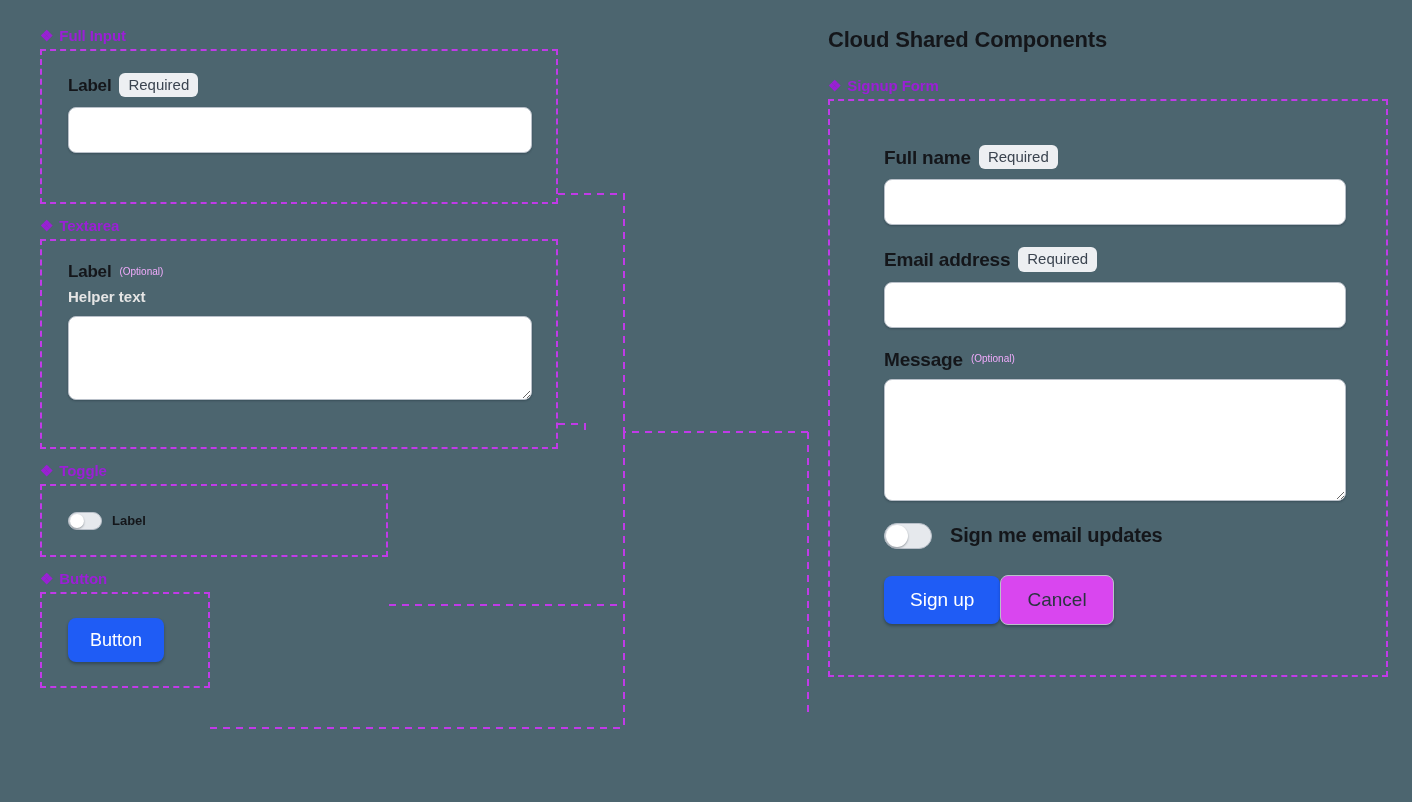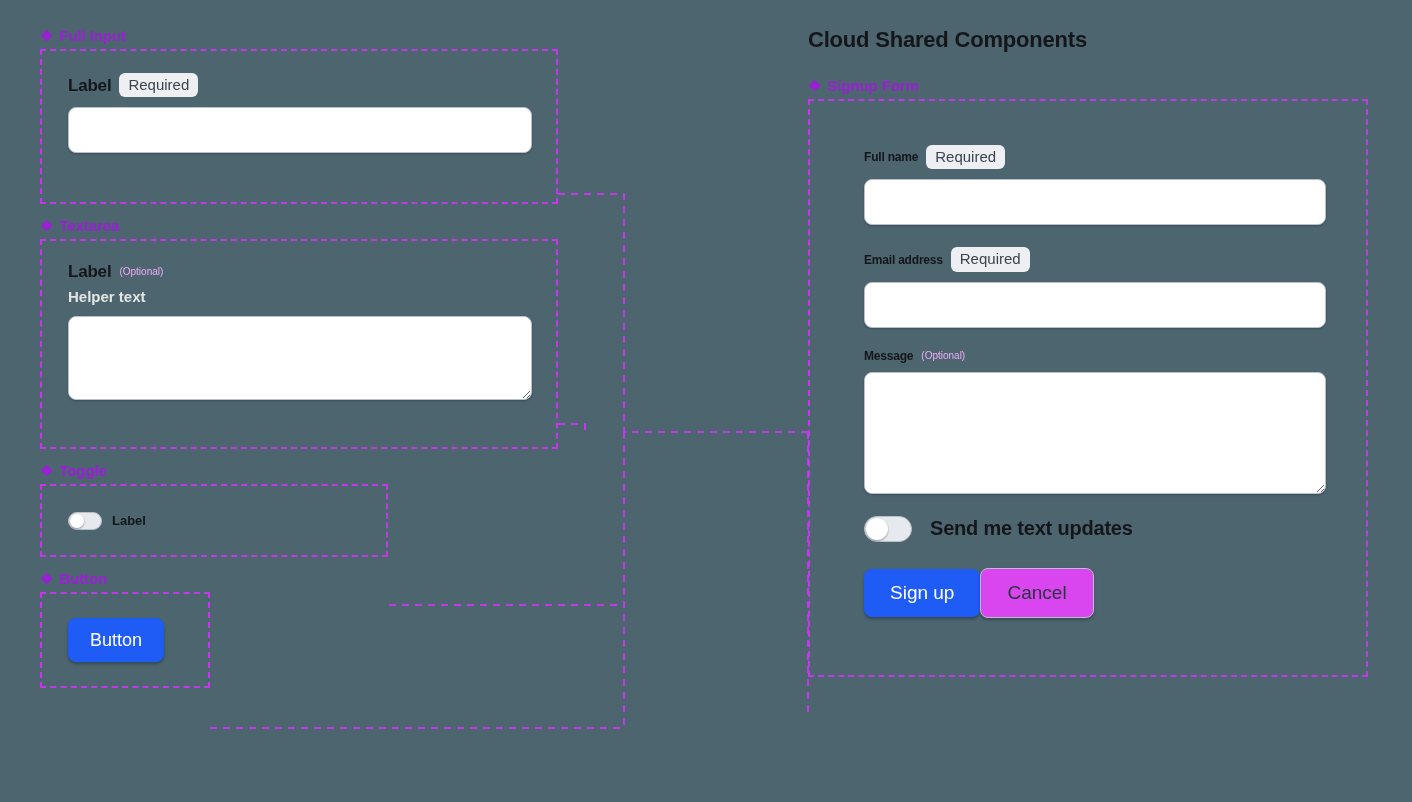--- a/index.html
+++ b/index.html
@@ -30,21 +30,21 @@
     pointer-events: none;
     z-index: 1;
   }
 
   
   .col {
     position: absolute;
     z-index: 2;
   }
   .col-left  { left: 40px; top: 28px;  width: 600px; }
-  .col-right { left: 808px; top: 28px; width: 580px; }
+  .col-right { left: 828px; top: 28px; width: 580px; }
 
   .col-title {
     font-size: 22px;
     font-weight: bold;
     letter-spacing: -0.2px;
     margin: 0 0 26px 0;
     line-height: 1.1;
   }
   .col-title.accent-blue { color: #2a4fe4; }
   .col-title.accent-dark { color: #14161a; }
@@ -94,21 +94,21 @@
     gap: 8px;
     margin-bottom: 10px;
     line-height: 1;
   }
   .field-label {
     font-size: 17px;
     font-weight: bold;
     color: #14161a;
     letter-spacing: -0.2px;
   }
-  .field-label.lg { font-size: 12px; }
+  .field-label.lg { font-size: 19px; }
 
   .badge-required {
     display: inline-block;
     background: #edeff2;
     color: #3b4450;
     font-size: 15px;
     font-weight: normal;
     border-radius: 6px;
     padding: 3px 9px 4px 9px;
     line-height: 1.15;
@@ -347,21 +347,21 @@
             <span class="field-label lg">Message</span>
             <span class="tag-optional">(Optional)</span>
           </div>
           <textarea class="text-area ta-lg" placeholder="" style=""></textarea>
         </div>
 
         <div class="toggle-row big" style="margin-top:22px;">
           <span class="switch big">
             <span class="knob"></span>
           </span>
-          <span class="toggle-label big">Send me text updates</span>
+          <span class="toggle-label big">Sign me email updates</span>
         </div>
 
         <div class="btn-row">
           <button class="btn btn-primary">Sign up</button>
           <button class="btn btn-secondary">Cancel</button>
         </div>
 
       </div>
     </div>
 

